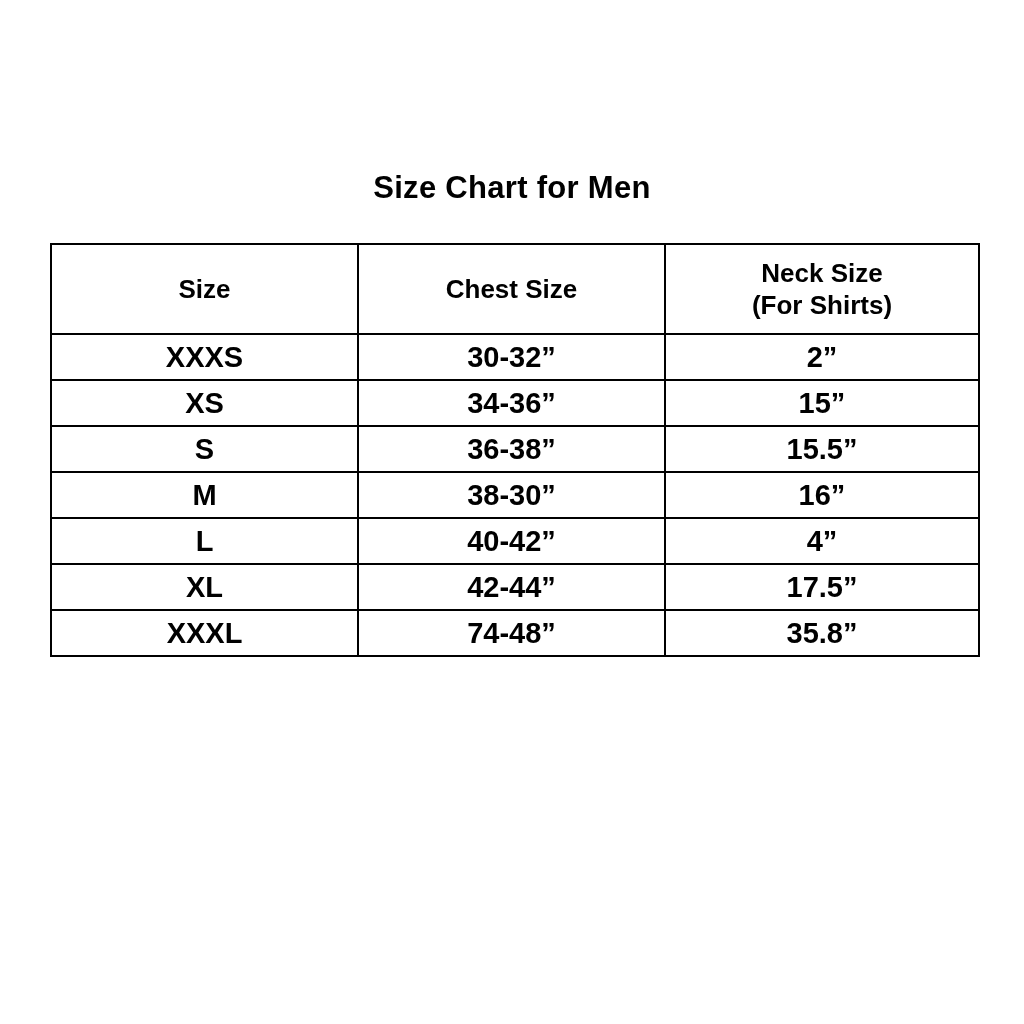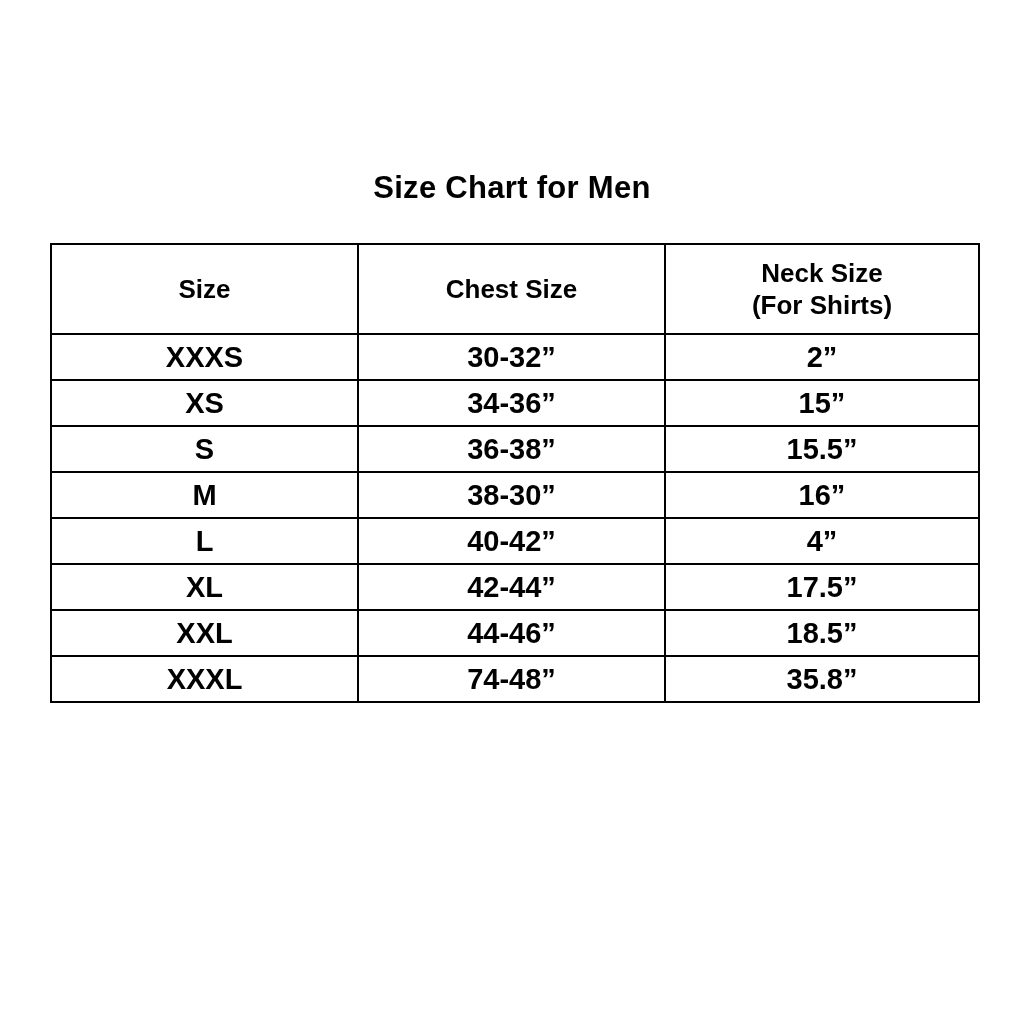--- a/index.html
+++ b/index.html
@@ -114,25 +114,20 @@
         <td>L</td>
         <td>40-42”</td>
         <td>4”</td>
       </tr>
       <tr>
         <td>XL</td>
         <td>42-44”</td>
         <td>17.5”</td>
       </tr>
       <tr>
-        <td>XXL</td>
-        <td>44-46”</td>
-        <td>18.5”</td>
-      </tr>
-      <tr>
         <td>XXXL</td>
         <td>74-48”</td>
         <td>35.8”</td>
       </tr>
     </tbody>
   </table>
 
 </div>
 
 </body></html>

